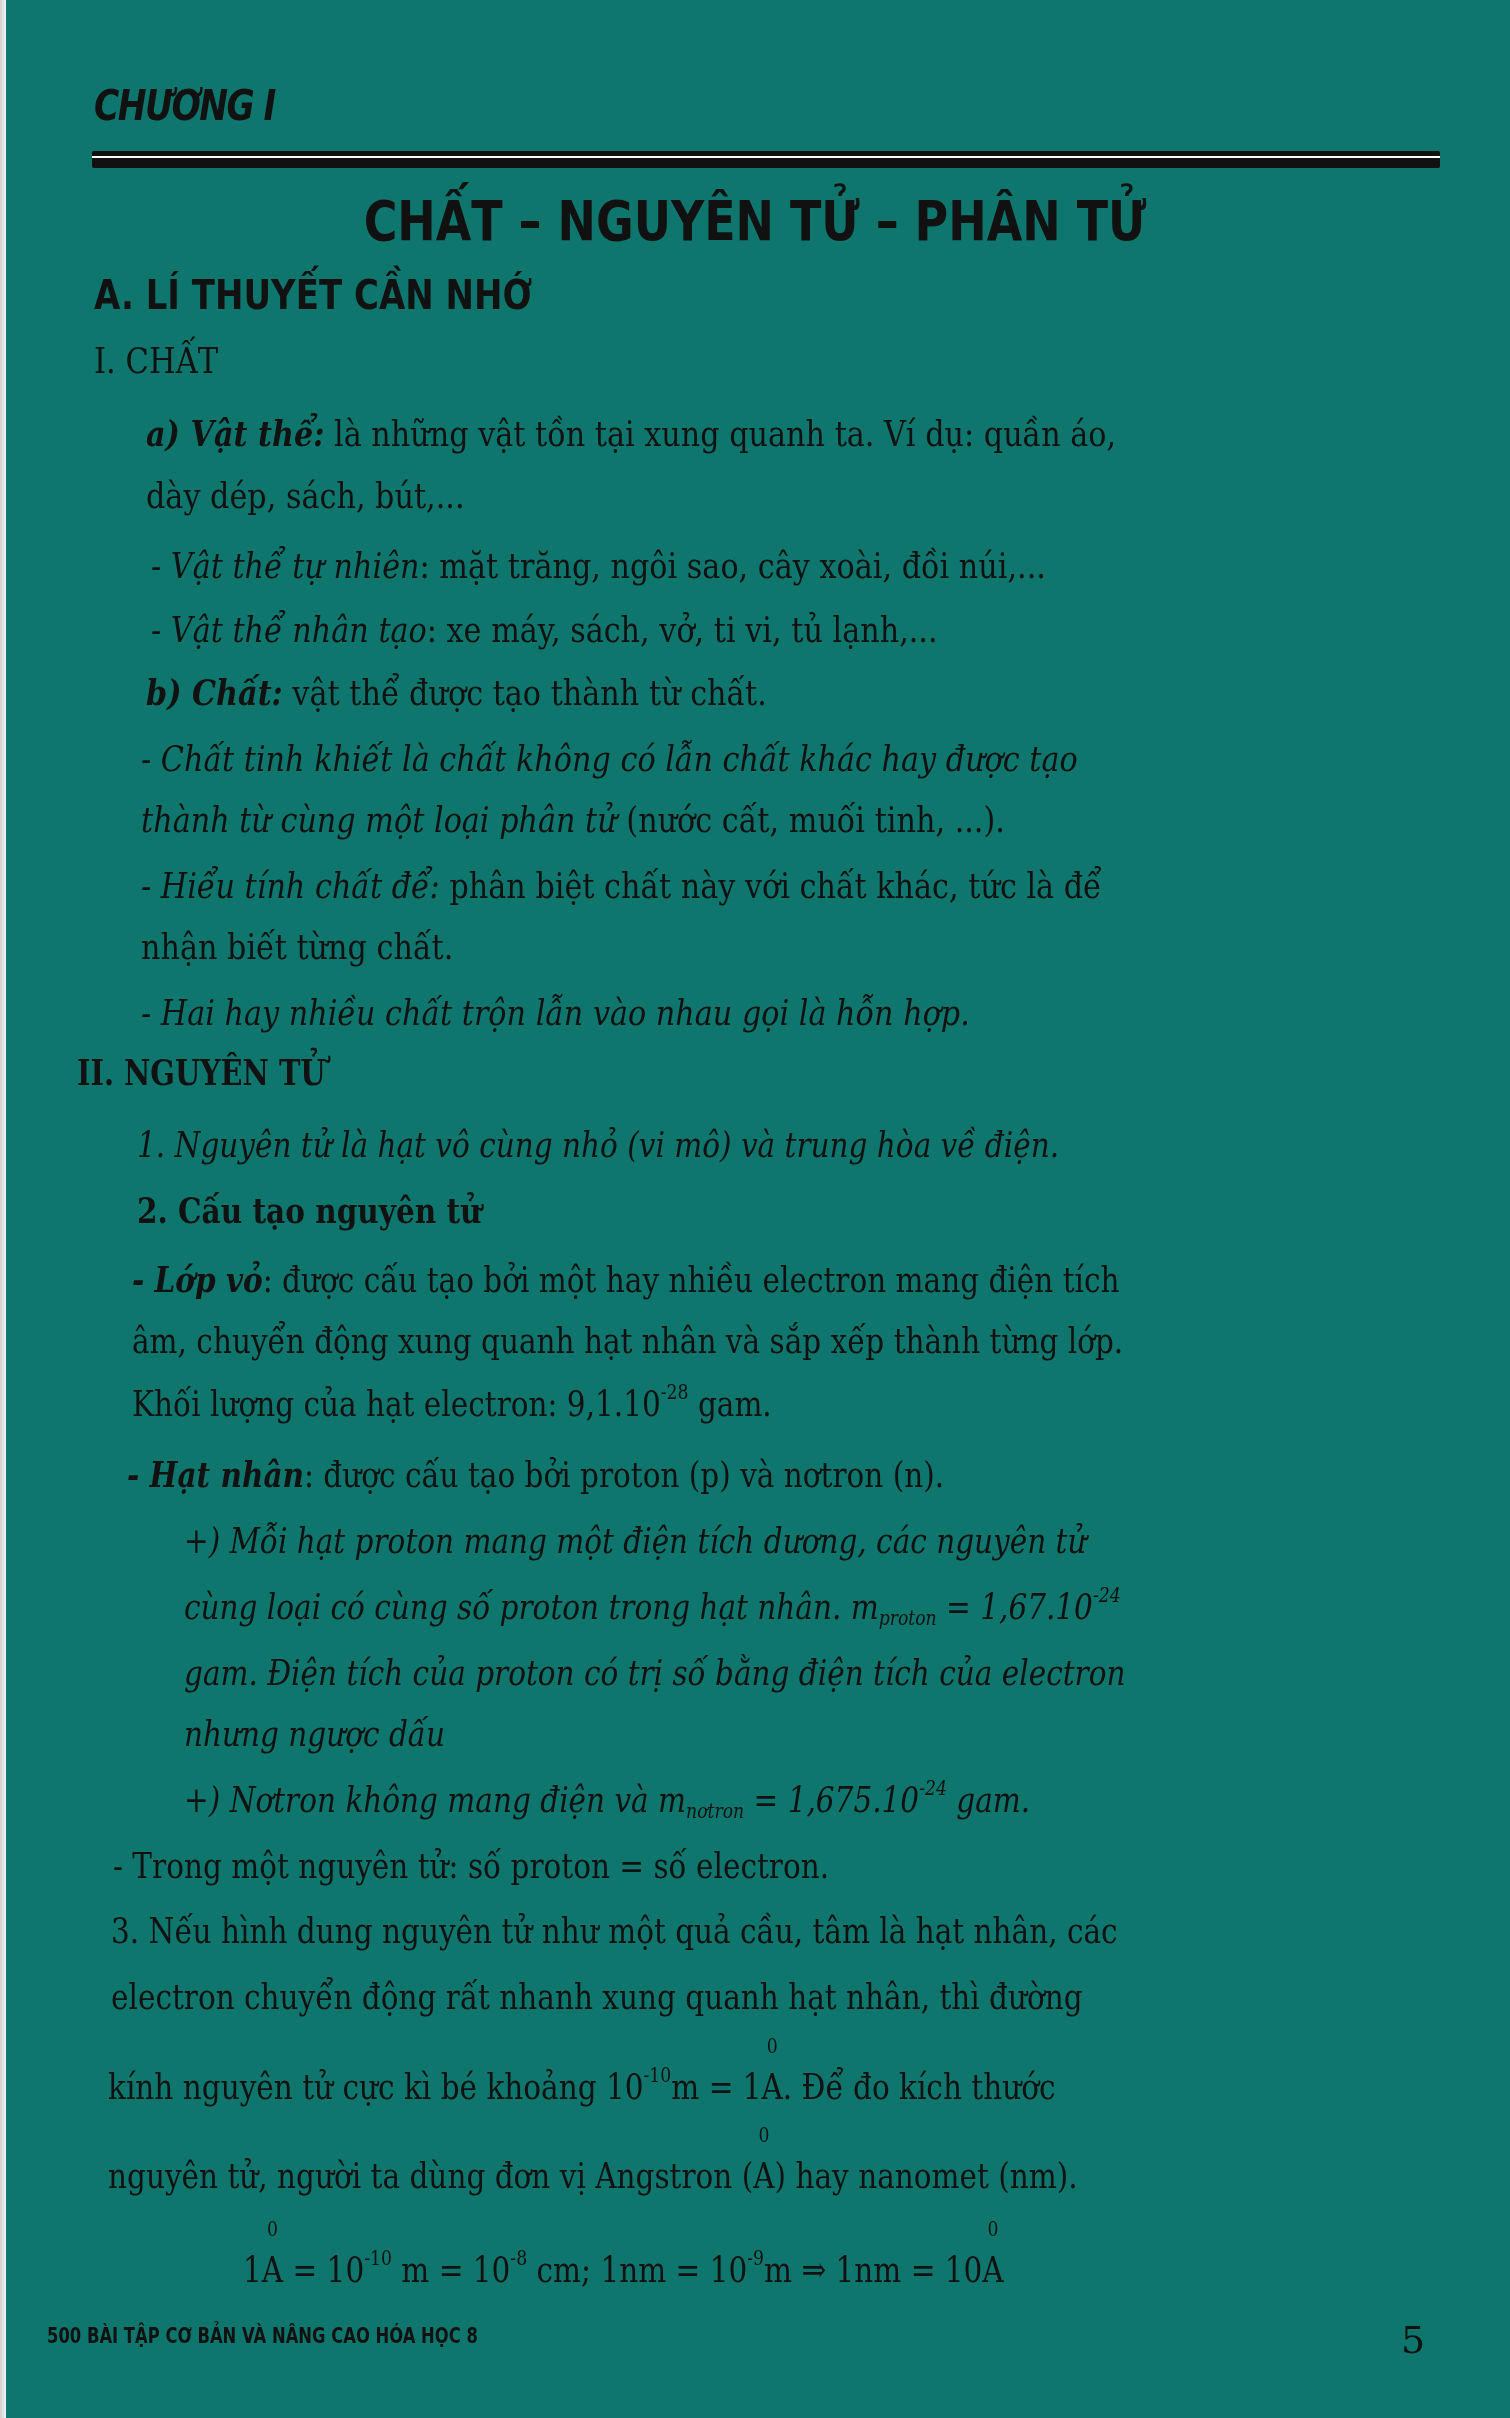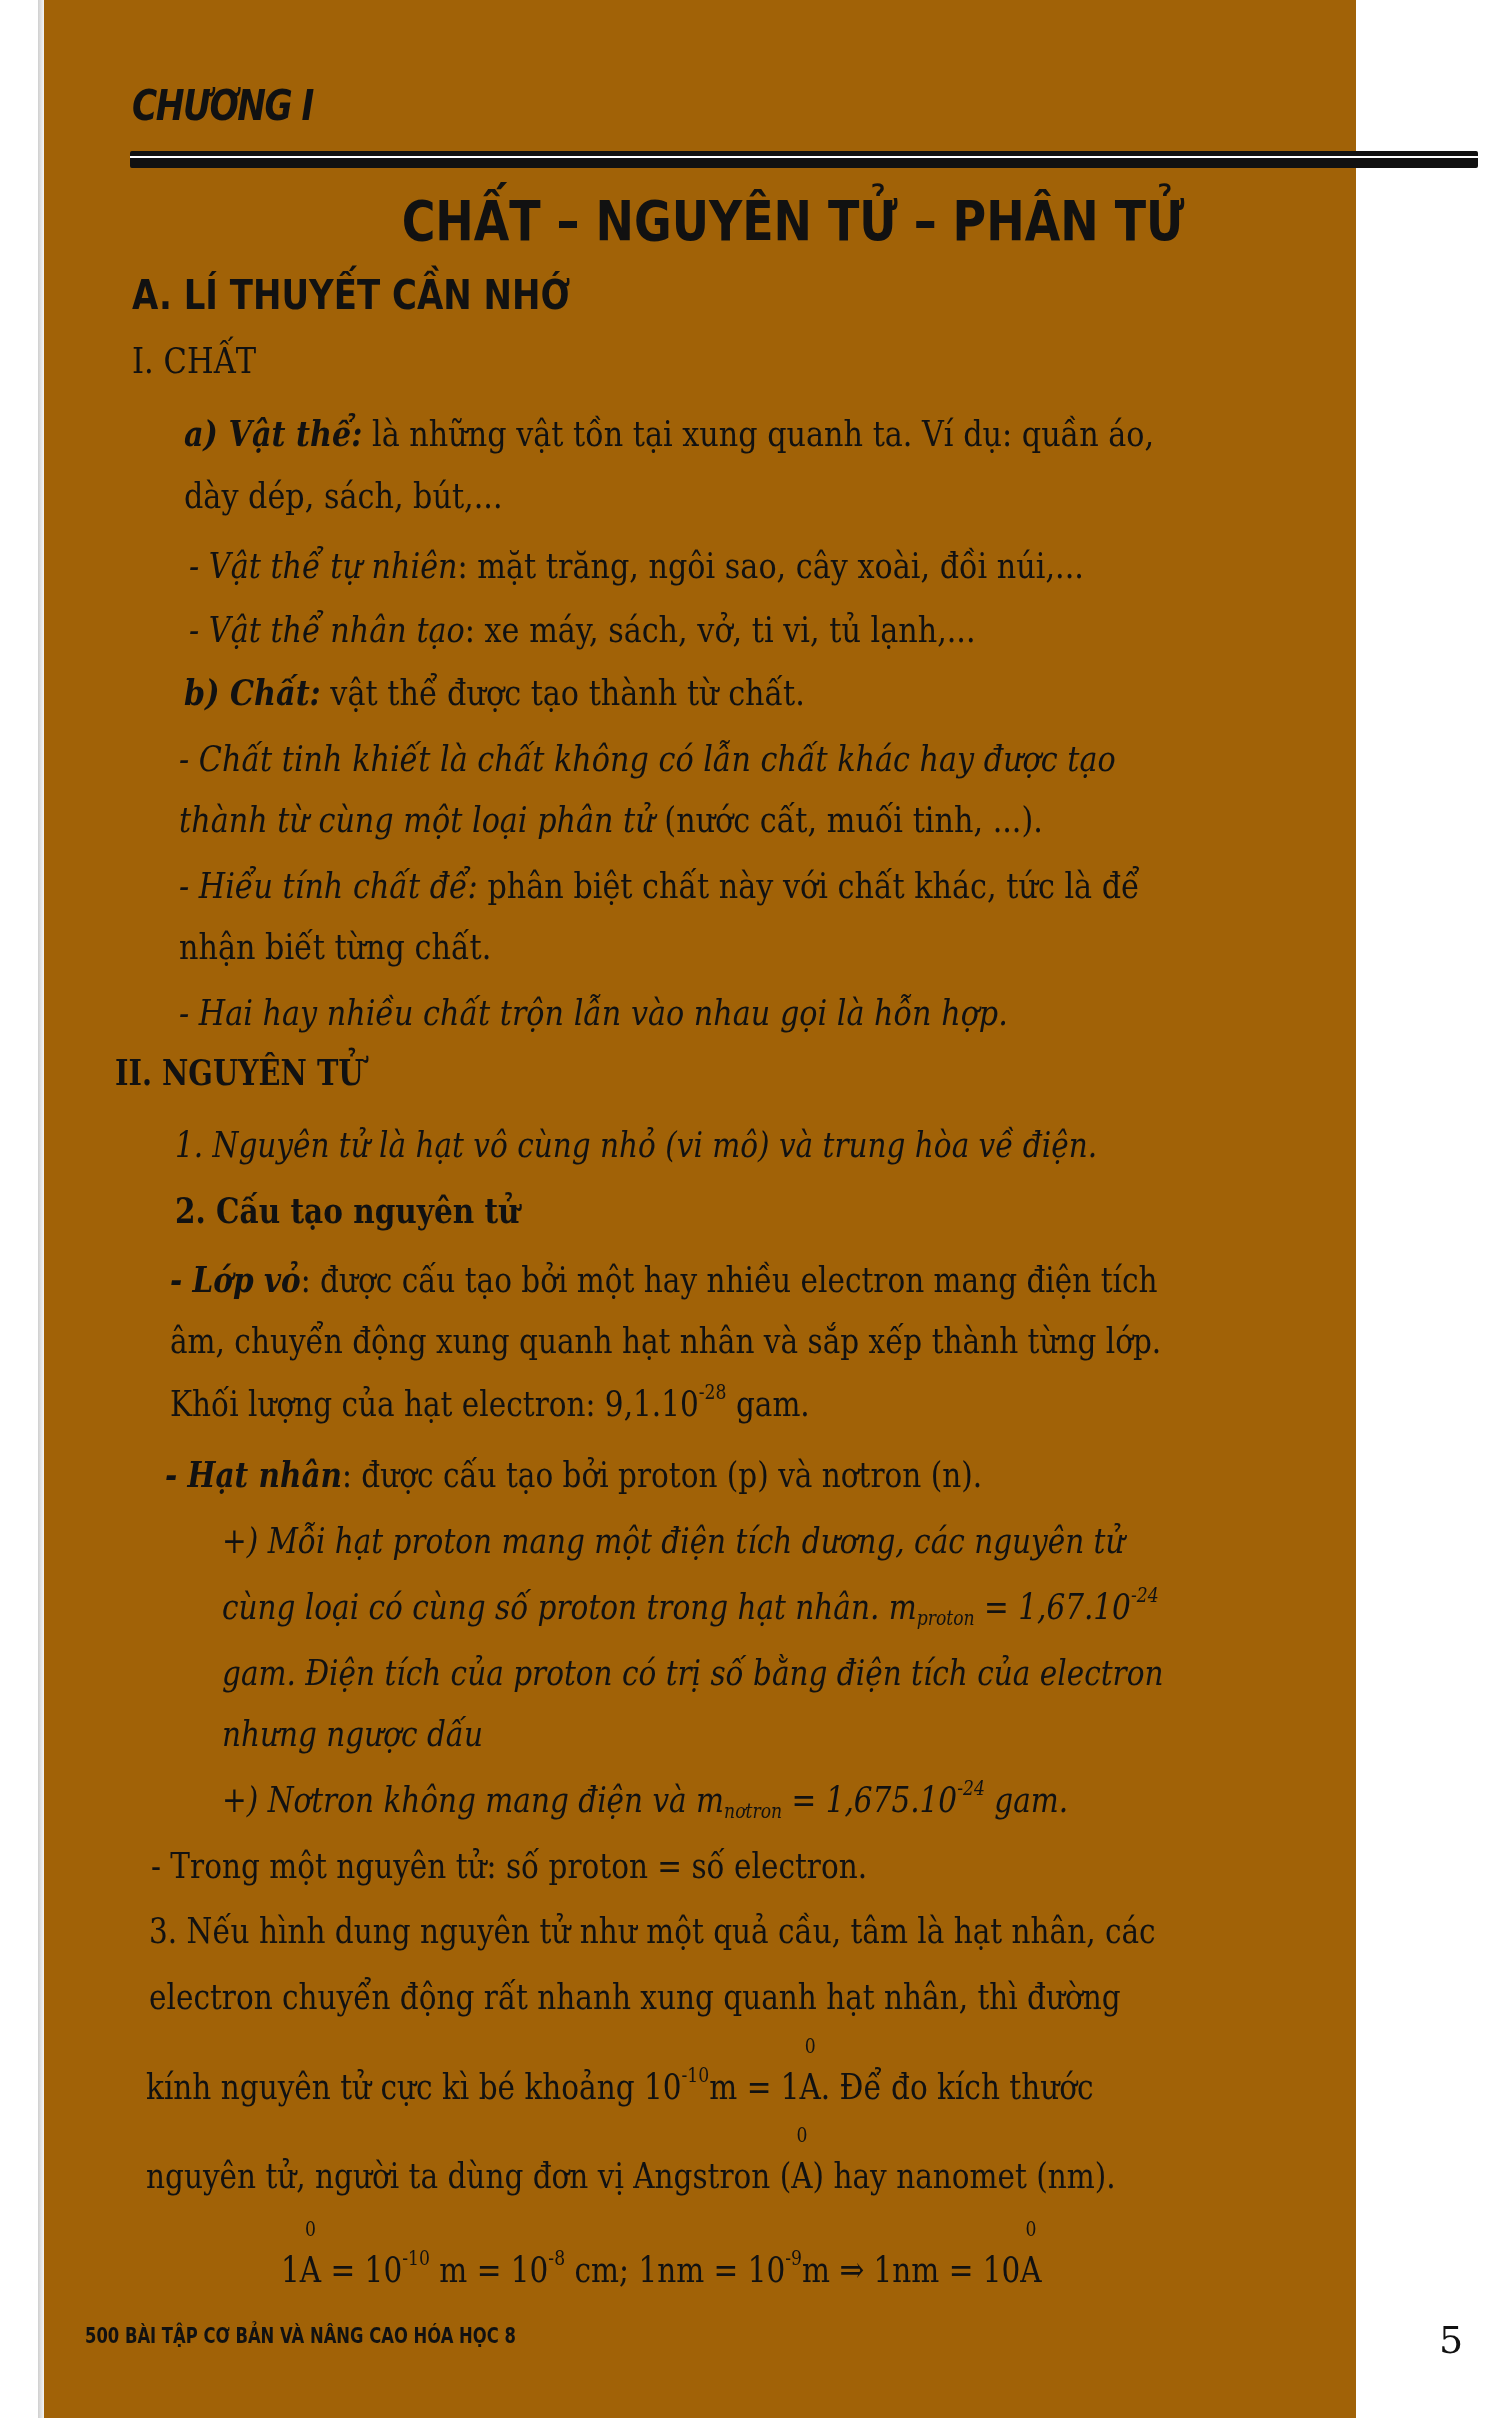--- a/index.html
+++ b/index.html
@@ -1,17 +1,17 @@
 <!DOCTYPE html>
 <html style="font-size:15px"><head>
 <meta charset="utf-8">
 <style>
   html, body { margin:0; padding:0; background:#ffffff; }
   body { width:1510px; height:2418px; position:relative; overflow:hidden; color:#111; font-family:"DejaVu Serif","Liberation Serif",serif; }
-  .page { position:absolute; left:0; top:0; width:1318px; height:2418px; background:#a16207;margin-left:38px; }
+  .page { position:absolute; left:0; top:0; width:1510px; height:2418px; background:#0f766e; }
   .edge { position:absolute; left:0; top:0; width:5.6px; height:2418px; background:linear-gradient(90deg,#cfcfcf,#f4f4f4); }
   .chapter { position:absolute; left:94px; top:80px; font-family:"DejaVu Sans","Liberation Sans",sans-serif; font-weight:bold; font-style:italic; font-size:43px; letter-spacing:-1.9px; transform:scaleX(0.8); transform-origin:left; }
   .rule { position:absolute; left:92px; top:151px; width:1348px; height:17px; background:#111; border-radius:1.9px; }
   .rule::after { content:""; position:absolute; left:0; top:4.7px; width:100%; height:2.8px; background:#fff; }
   .title { position:absolute; left:0; width:1510px; top:188px; text-align:center; font-family:"DejaVu Sans","Liberation Sans",sans-serif; font-weight:bold; font-size:56px; transform:scaleX(0.82); }
   .line { position:absolute; font-size:36px; white-space:nowrap; line-height:1.1; transform-origin:left; }
   .sans-bold { font-family:"DejaVu Sans","Liberation Sans",sans-serif; font-weight:bold; }
   .b { font-weight:bold; }
   .i { font-style:italic; }
   sup { font-size:21px; vertical-align:17px; line-height:0; }

